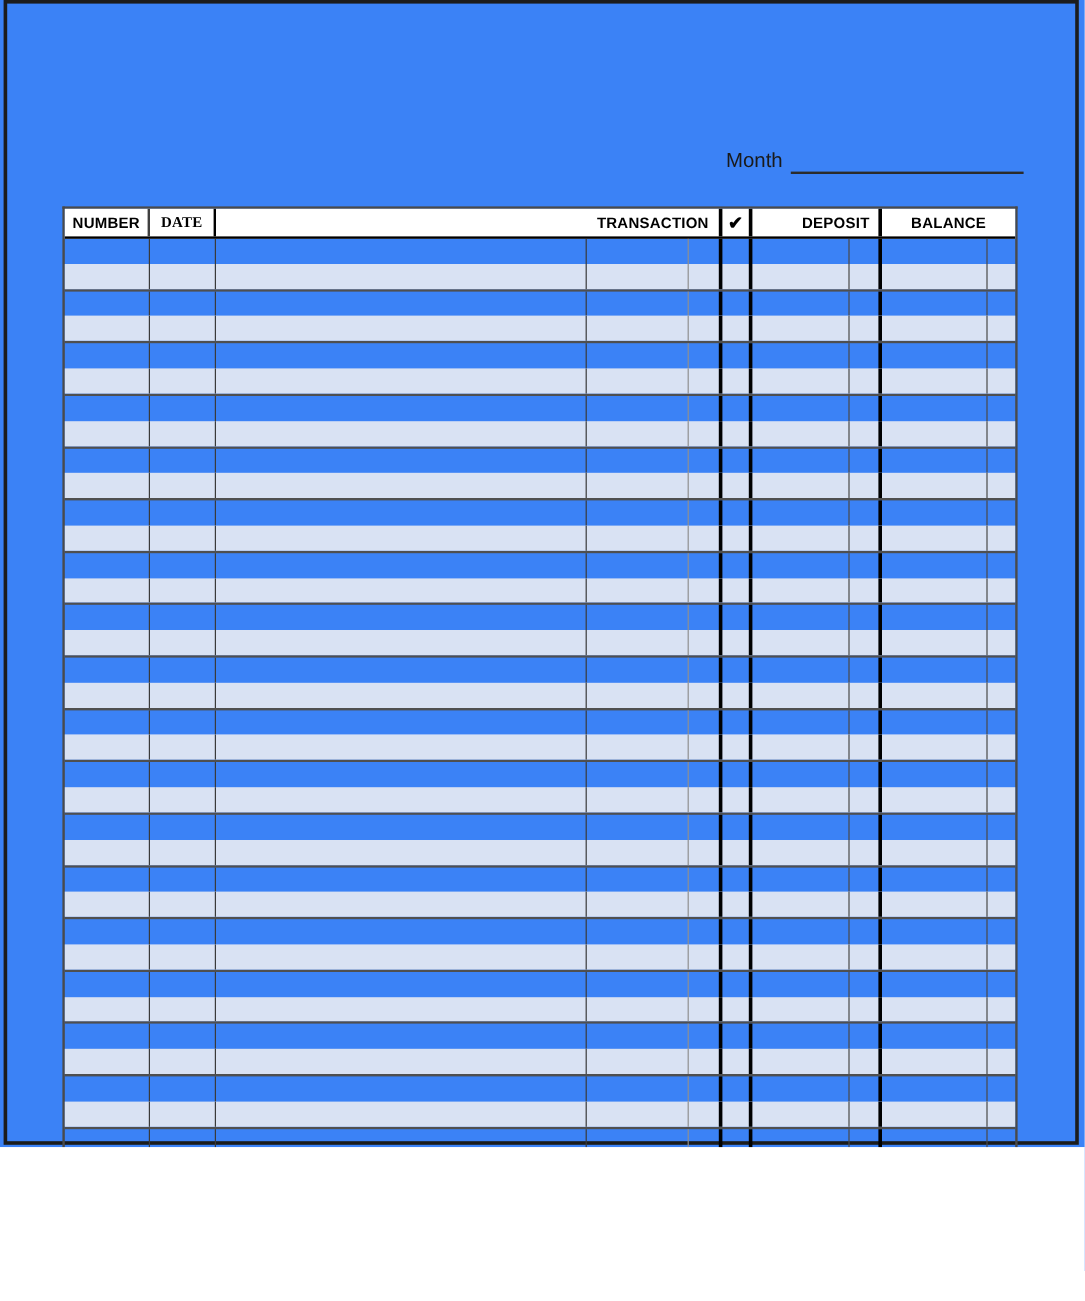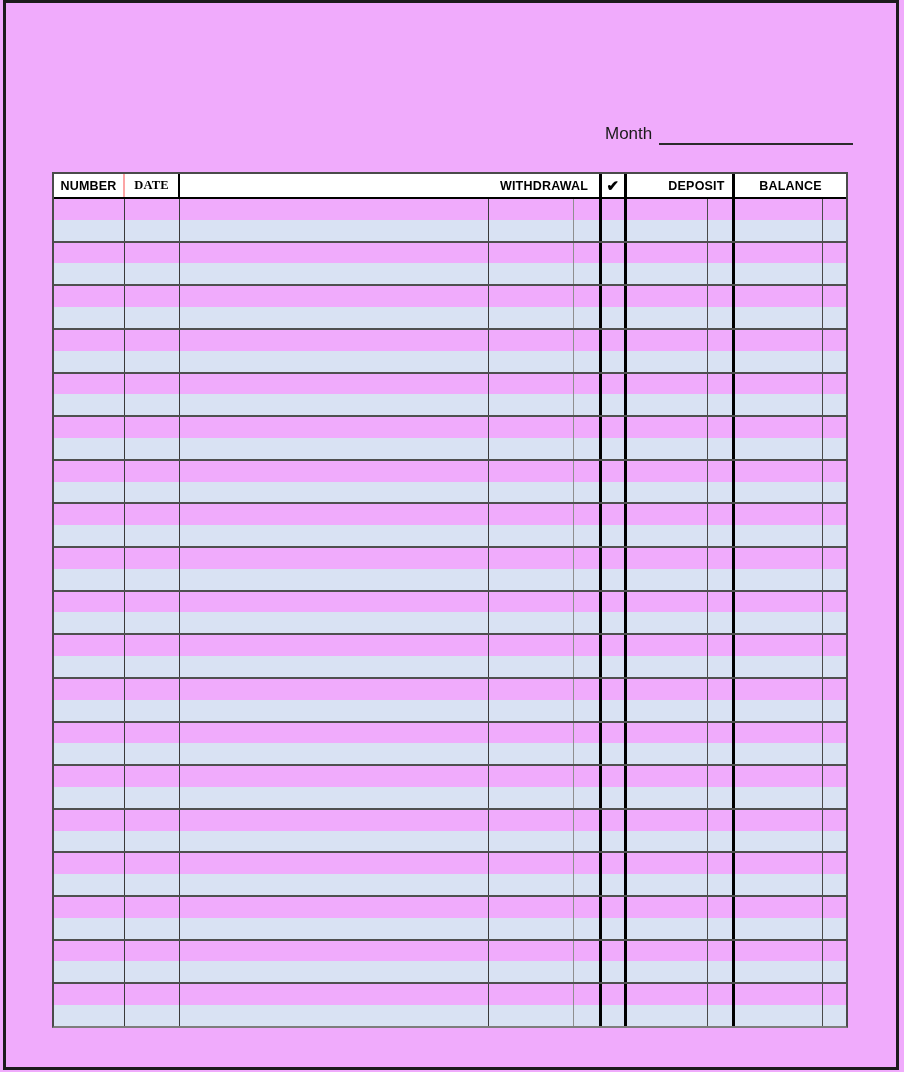--- a/index.html
+++ b/index.html
@@ -4,22 +4,22 @@
 <style>
   html, body {
     margin: 0;
     padding: 0;
     background: #ffffff;
     font-family: "Liberation Sans", sans-serif;
   }
   .page {
     position: relative;
     width: 904px;
-    height: 1072px;
-    background: #f0abfc;
+    height: 956px;
+    background: #3b82f6;
     overflow: hidden;
   }
   .page-border {
     position: absolute;
     left: 3px;
     top: 0px;
     right: 5px;
     bottom: 2px;
     border: 3px solid #1c1c1c;
     pointer-events: none;
@@ -72,21 +72,21 @@
     display: flex;
     align-items: center;
     justify-content: center;
     font-weight: bold;
     font-size: 12.5px;
     letter-spacing: 0.2px;
     color: #000000;
     white-space: nowrap;
     overflow: hidden;
   }
-  .hcell.h-number      { grid-column: 1; border-right: 2px solid #fca5a5; }
+  .hcell.h-number      { grid-column: 1; border-right: 2px solid #404040; }
   .hcell.h-date        { grid-column: 2; border-right: 2px solid #000; font-family: Liberation Serif, serif; }
   .hcell.h-description { grid-column: 3; border-right: 2px solid #000; }
   .hcell.h-withdrawal  { grid-column: 4 / span 2; border-right: 3px solid #000; }
   .hcell.h-check       { grid-column: 6; border-right: 3px solid #000; font-size: 15px; }
   .hcell.h-deposit     { grid-column: 7 / span 2; border-right: 3px solid #000; padding-left: 34px; }
   .hcell.h-balance     { grid-column: 9 / span 2; }
 
   .register-body {
     flex: 1;
     display: flex;
@@ -129,21 +129,21 @@
 
   <div class="month-field">
     <span class="month-label">Month</span>
     <span class="month-line"></span>
   </div>
 
   <div class="register">
     <div class="register-header">
       <div class="hcell h-number">NUMBER</div>
       <div class="hcell h-date">DATE</div>
-      <div class="hcell h-withdrawal">WITHDRAWAL</div>
+      <div class="hcell h-withdrawal">TRANSACTION</div>
       <div class="hcell h-check">✔</div>
       <div class="hcell h-deposit">DEPOSIT</div>
       <div class="hcell h-balance">BALANCE</div>
     </div>
     <div class="register-body">
   <div class="pair">
     <div class="entry-row">
       <div class="cell c1"></div>
       <div class="cell c2"></div>
       <div class="cell c3"></div>

